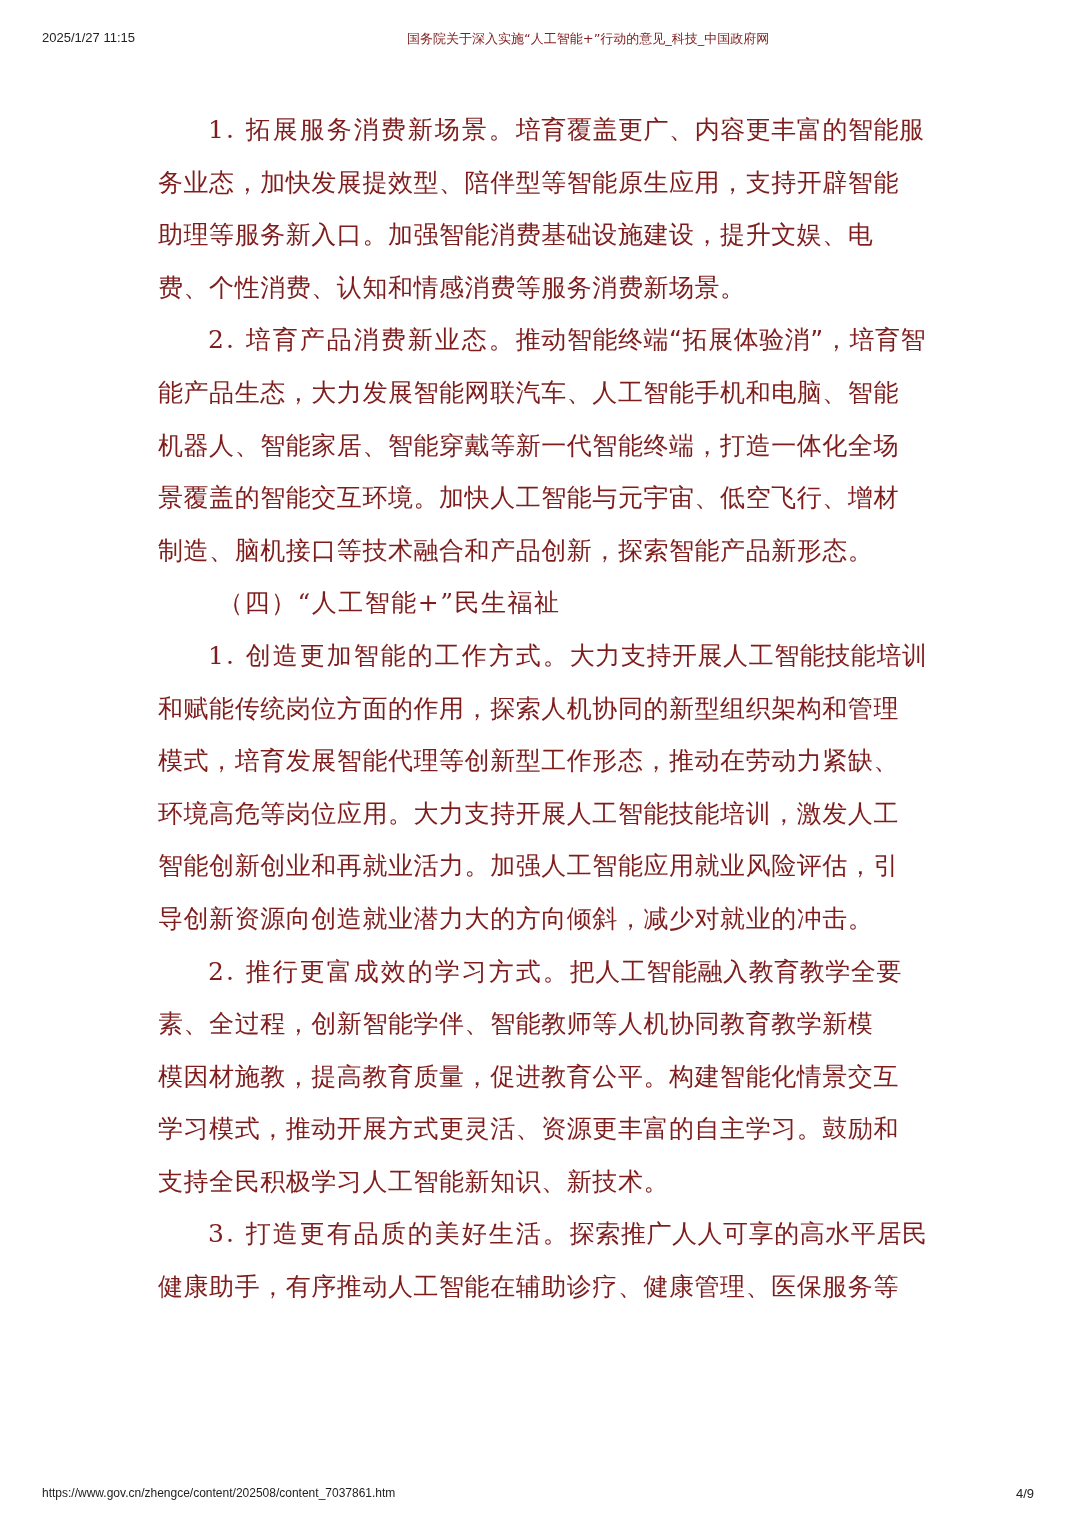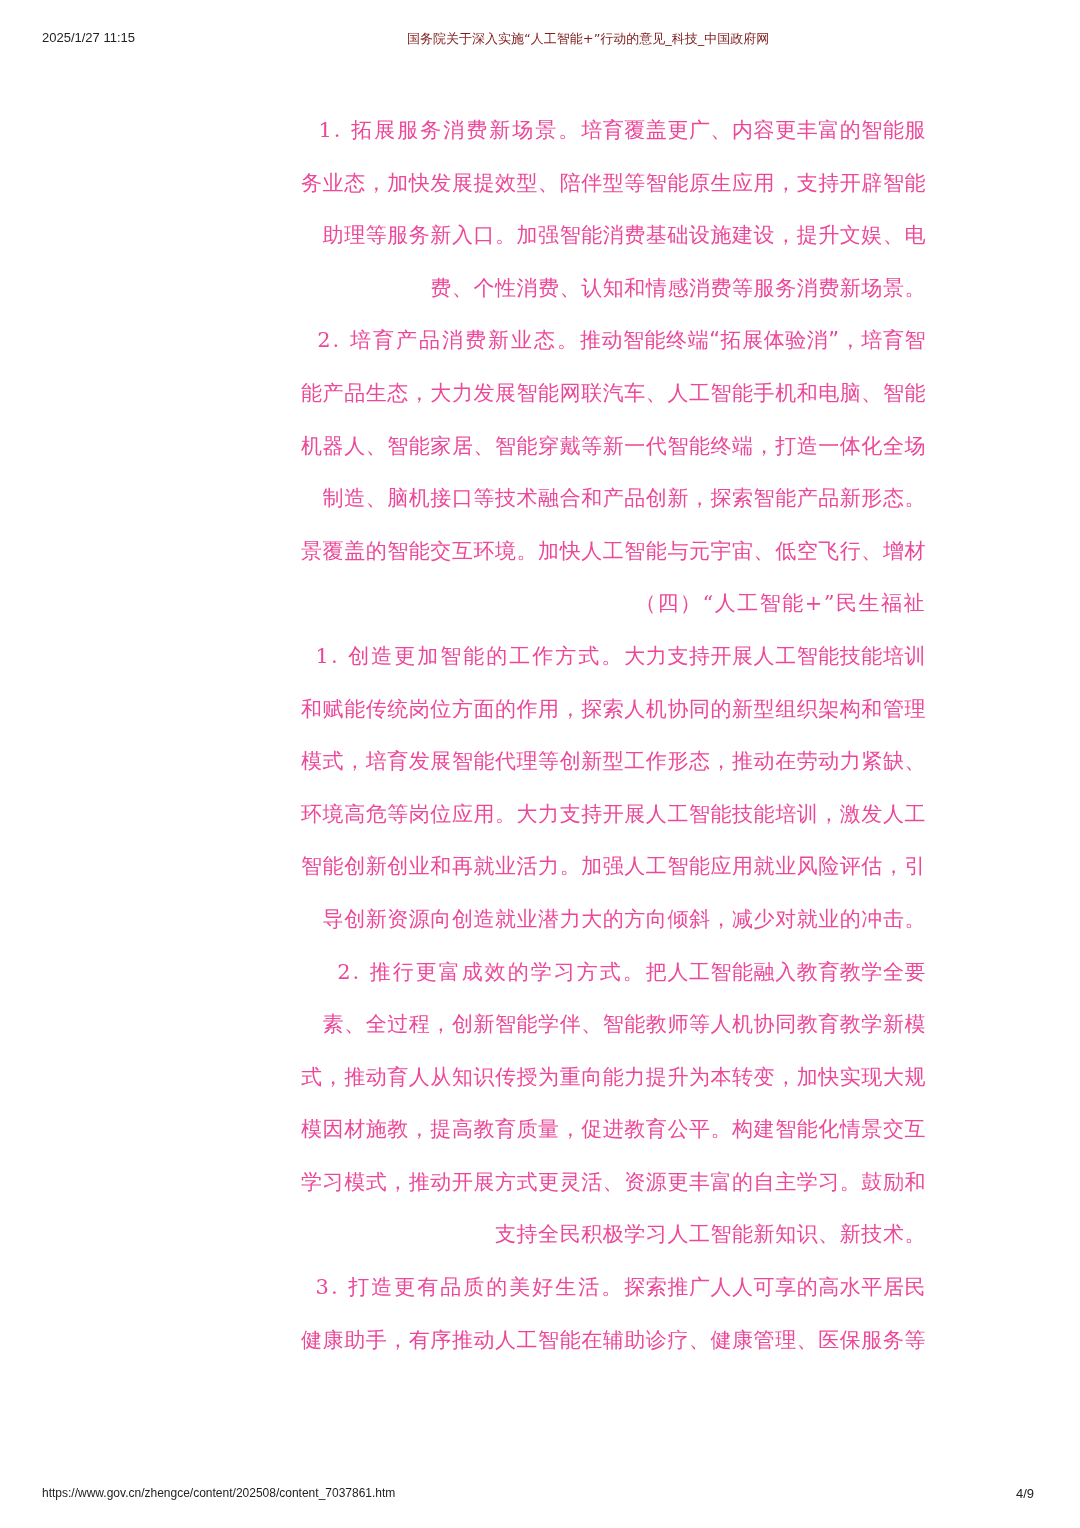--- a/index.html
+++ b/index.html
@@ -2,56 +2,55 @@
 <html><head>
 <meta charset="utf-8">
 <style>
   html, body { margin: 0; padding: 0; background: #ffffff; }
   body { width: 1080px; height: 1528px; position: relative; overflow: hidden; font-family: "DejaVu Sans", sans-serif; color: #333; }
   .hdr-date { position: absolute; left: 42px; top: 30px; font-family: "Liberation Sans", sans-serif; font-size: 13px; color: #222; }
   .hdr-title { position: absolute; left: 407px; top: 30px; font-family: "DejaVu Sans", sans-serif; font-size: 13px; color: #7f1d1d; }
   .ftr-url { position: absolute; left: 42px; top: 1486px; font-family: "Liberation Sans", sans-serif; font-size: 12px; color: #222; }
   .ftr-page { position: absolute; left: 1016px; top: 1486px; font-family: "Liberation Sans", sans-serif; font-size: 13px; color: #222; }
   .body { position: absolute; left: 158px; top: 110px; width: 768px; }
-  .line { height: 52.6px; line-height: 40px; font-size: 21px; color: #ec4899; white-space: nowrap; overflow: visible; letter-spacing: 0.55px; font-family: "DejaVu Sans", sans-serif; text-align: right; }
+  .line { height: 52.6px; line-height: 40px; font-size: 25px; color: #7f1d1d; white-space: nowrap; overflow: visible; letter-spacing: 0.55px; font-family: "DejaVu Sans", sans-serif; }
   .line.indent { padding-left: 50px; }
   .line.heading { padding-left: 60px; letter-spacing: 1.5px; }
   .lead { font-family: "DejaVu Serif", serif; letter-spacing: 2px; }
 </style>
 </head>
 <body>
 
 <div class="hdr-date">2025/1/27 11:15</div>
 <div class="hdr-title">国务院关于深入实施“人工智能+”行动的意见_科技_中国政府网</div>
 
 <div class="body">
 
   <div class="line indent"><span class="lead">1. 拓展服务消费新场景。</span><span>培育覆盖更广、内容更丰富的智能服</span></div>
   <div class="line">务业态，加快发展提效型、陪伴型等智能原生应用，支持开辟智能</div>
   <div class="line">助理等服务新入口。加强智能消费基础设施建设，提升文娱、电</div>
   <div class="line">费、个性消费、认知和情感消费等服务消费新场景。</div>
 
   <div class="line indent"><span class="lead">2. 培育产品消费新业态。</span><span>推动智能终端“拓展体验消”，培育智</span></div>
   <div class="line">能产品生态，大力发展智能网联汽车、人工智能手机和电脑、智能</div>
   <div class="line">机器人、智能家居、智能穿戴等新一代智能终端，打造一体化全场</div>
+  <div class="line">景覆盖的智能交互环境。加快人工智能与元宇宙、低空飞行、增材</div>
   <div class="line">制造、脑机接口等技术融合和产品创新，探索智能产品新形态。</div>
-  <div class="line">景覆盖的智能交互环境。加快人工智能与元宇宙、低空飞行、增材</div>
 
   <div class="line heading lead">（四）“人工智能+”民生福祉</div>
 
   <div class="line indent"><span class="lead">1. 创造更加智能的工作方式。</span><span>大力支持开展人工智能技能培训</span></div>
   <div class="line">和赋能传统岗位方面的作用，探索人机协同的新型组织架构和管理</div>
   <div class="line">模式，培育发展智能代理等创新型工作形态，推动在劳动力紧缺、</div>
   <div class="line">环境高危等岗位应用。大力支持开展人工智能技能培训，激发人工</div>
   <div class="line">智能创新创业和再就业活力。加强人工智能应用就业风险评估，引</div>
   <div class="line">导创新资源向创造就业潜力大的方向倾斜，减少对就业的冲击。</div>
 
   <div class="line indent"><span class="lead">2. 推行更富成效的学习方式。</span><span>把人工智能融入教育教学全要</span></div>
   <div class="line">素、全过程，创新智能学伴、智能教师等人机协同教育教学新模</div>
-  <div class="line">式，推动育人从知识传授为重向能力提升为本转变，加快实现大规</div>
   <div class="line">模因材施教，提高教育质量，促进教育公平。构建智能化情景交互</div>
   <div class="line">学习模式，推动开展方式更灵活、资源更丰富的自主学习。鼓励和</div>
   <div class="line">支持全民积极学习人工智能新知识、新技术。</div>
 
   <div class="line indent"><span class="lead">3. 打造更有品质的美好生活。</span><span>探索推广人人可享的高水平居民</span></div>
   <div class="line">健康助手，有序推动人工智能在辅助诊疗、健康管理、医保服务等</div>
 </div>
 
 <div class="ftr-url">https://www.gov.cn/zhengce/content/202508/content_7037861.htm</div>
 <div class="ftr-page">4/9</div>

